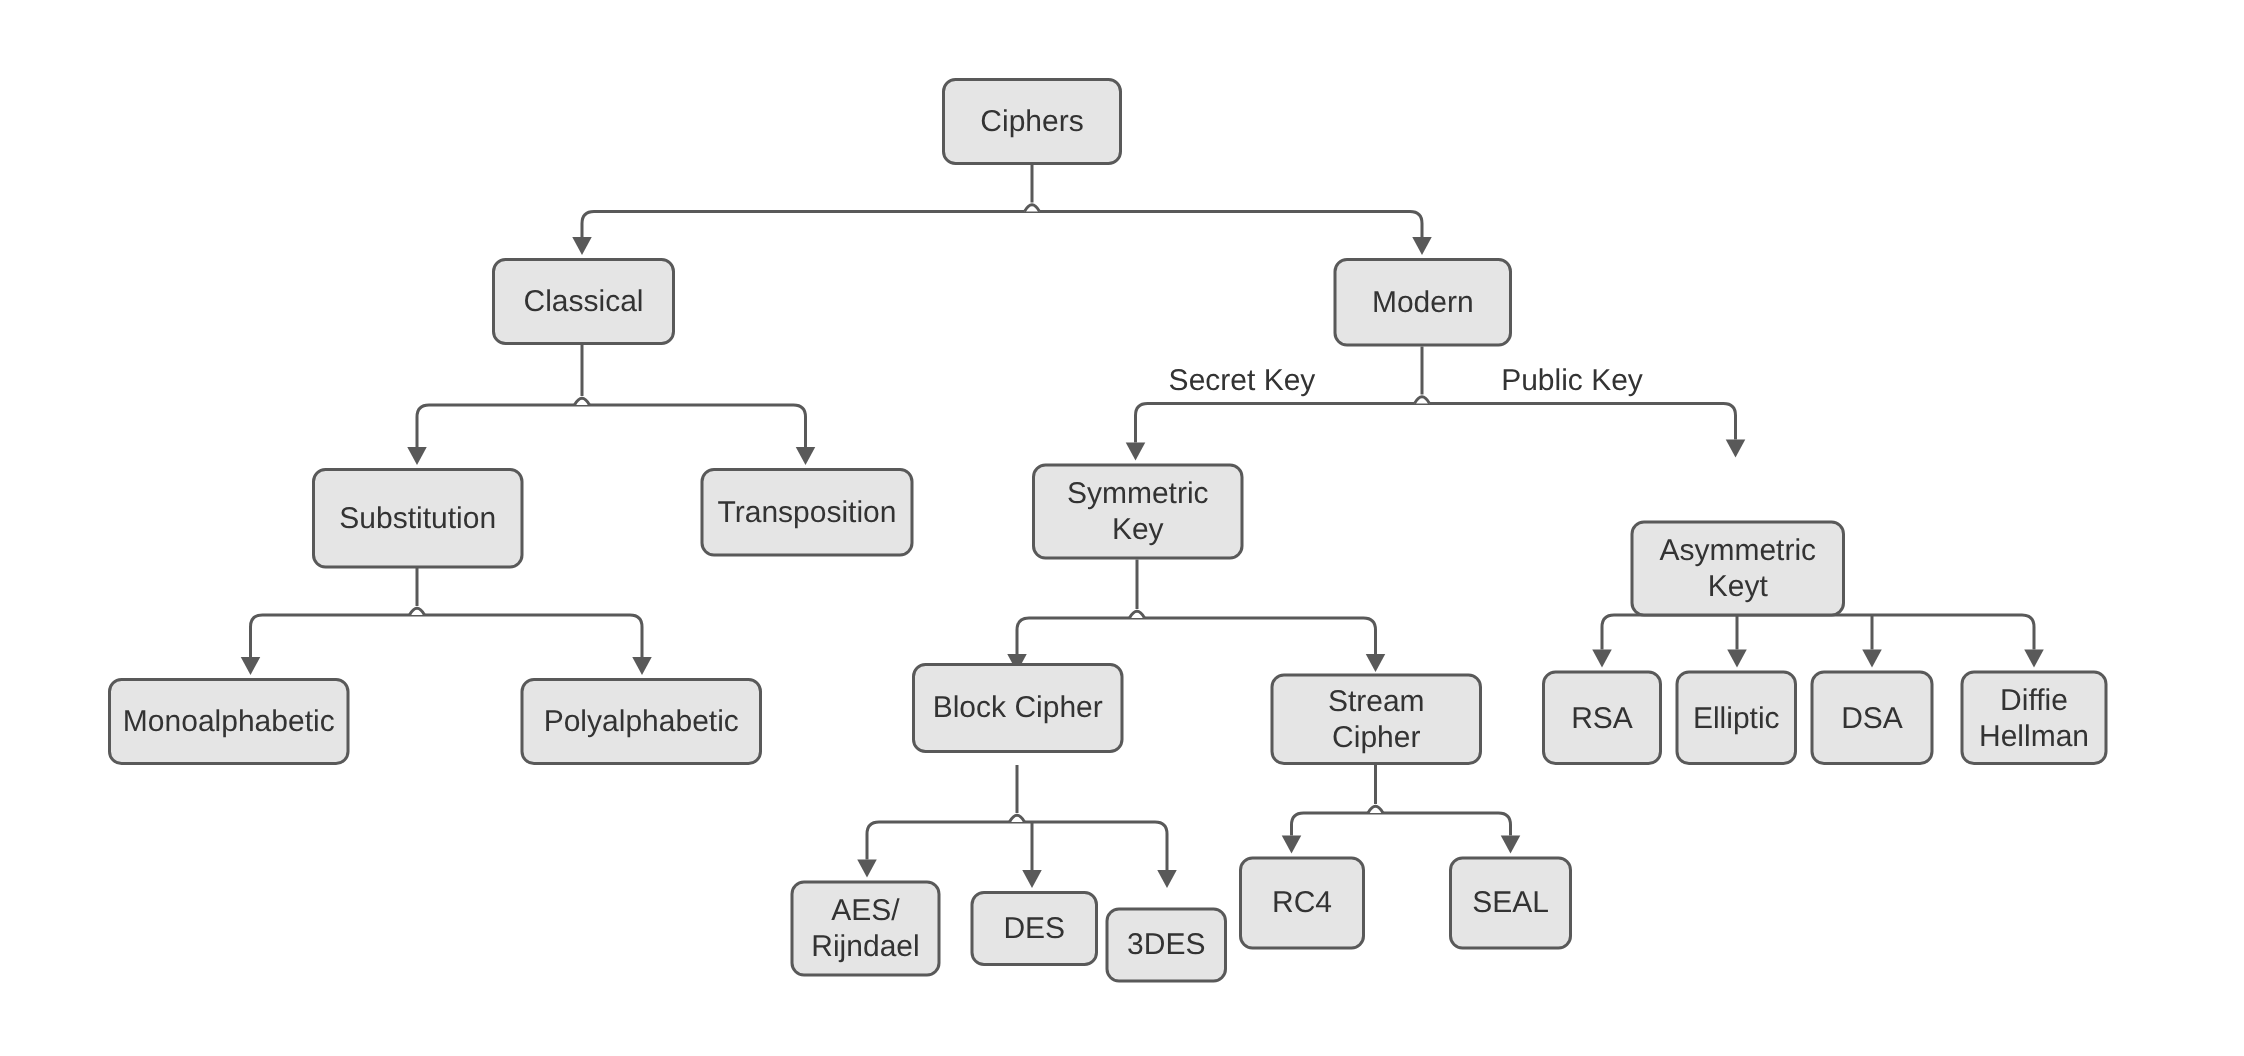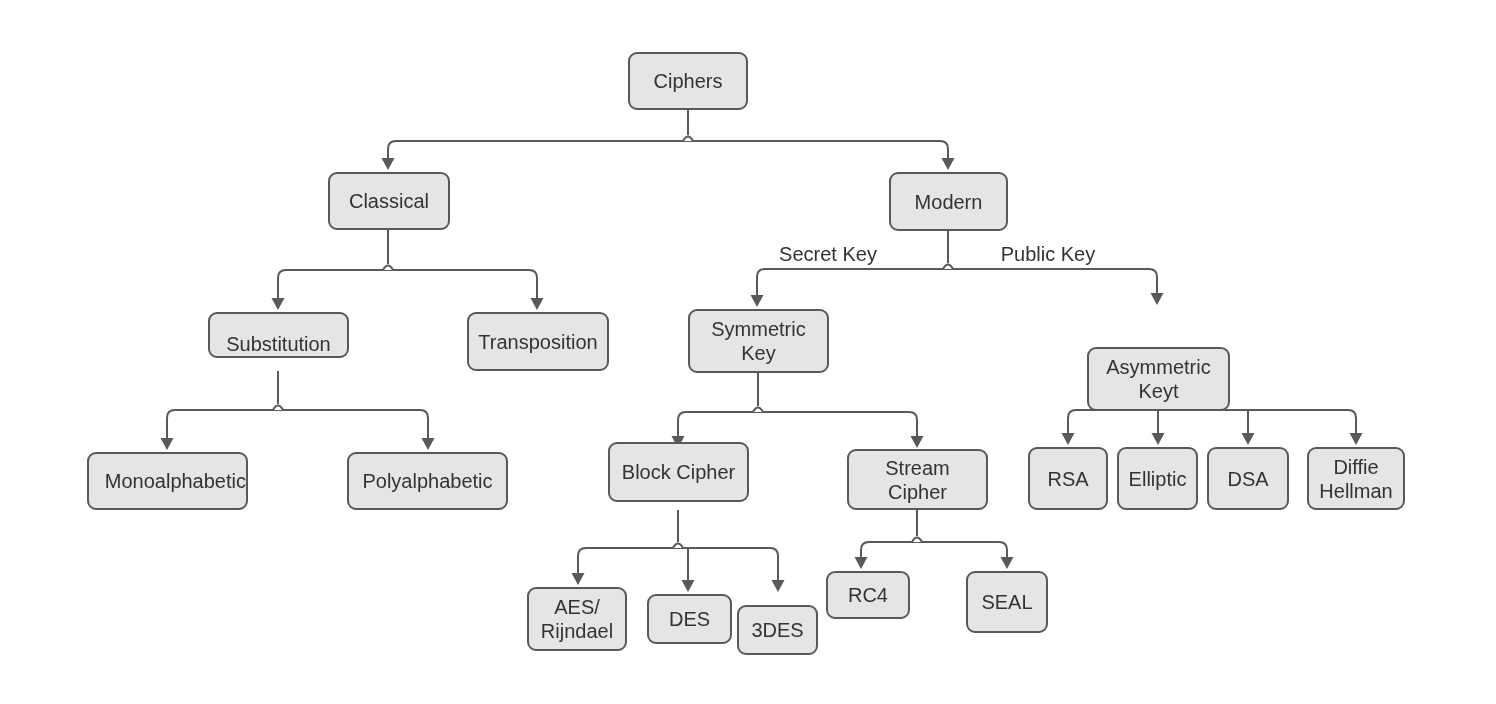--- a/index.html
+++ b/index.html
@@ -109,35 +109,35 @@
 
   <div class="node" style="left:628px; top:52px;  width:120px; height:58px;">
       <span>Ciphers</span>
     </div>
   <div class="node" style="left:328px; top:172px; width:122px; height:58px;">
       <span>Classical</span>
     </div>
   <div class="node" style="left:889px; top:172px; width:119px; height:59px;">
       <span>Modern</span>
     </div>
-  <div class="node" style="left:208px; top:312px; width:141px; height:46px;align-items:flex-end;">
+  <div class="node" style="left:208px; top:312px; width:141px; height:67px;">
       <span>Substitution</span>
     </div>
   <div class="node" style="left:467px; top:312px; width:142px; height:59px;">
       <span>Transposition</span>
     </div>
   <div class="node" style="left:688px; top:309px; width:141px; height:64px;">
       <span>Symmetric
 Key</span>
     </div>
   <div class="node" style="left:1087px;top:307px; width:143px; height:64px;margin-top:40px;">
       <span>Asymmetric
 Keyt</span>
     </div>
-  <div class="node" style="left:87px;  top:452px; width:161px; height:58px;justify-content:flex-end;">
+  <div class="node" style="left:72px;  top:452px; width:161px; height:58px;">
       <span>Monoalphabetic</span>
     </div>
   <div class="node" style="left:347px; top:452px; width:161px; height:58px;">
       <span>Polyalphabetic</span>
     </div>
   <div class="node" style="left:608px; top:442px; width:141px; height:60px;">
       <span>Block Cipher</span>
     </div>
   <div class="node" style="left:847px; top:449px; width:141px; height:61px;">
       <span>Stream
@@ -146,21 +146,21 @@
   <div class="node" style="left:527px; top:587px; width:100px; height:64px;">
       <span>AES/
 Rijndael</span>
     </div>
   <div class="node" style="left:647px; top:594px; width:85px;  height:50px;">
       <span>DES</span>
     </div>
   <div class="node" style="left:737px; top:605px; width:81px;  height:50px;">
       <span>3DES</span>
     </div>
-  <div class="node" style="left:826px; top:571px; width:84px;  height:48px;justify-content:center;">
+  <div class="node" style="left:826px; top:571px; width:84px;  height:62px;justify-content:center;">
       <span>RC4</span>
     </div>
   <div class="node" style="left:966px; top:571px; width:82px;  height:62px;">
       <span>SEAL</span>
     </div>
   <div class="node" style="left:1028px;top:447px; width:80px;  height:63px;">
       <span>RSA</span>
     </div>
   <div class="node" style="left:1117px;top:447px; width:81px;  height:63px;">
       <span>Elliptic</span>

